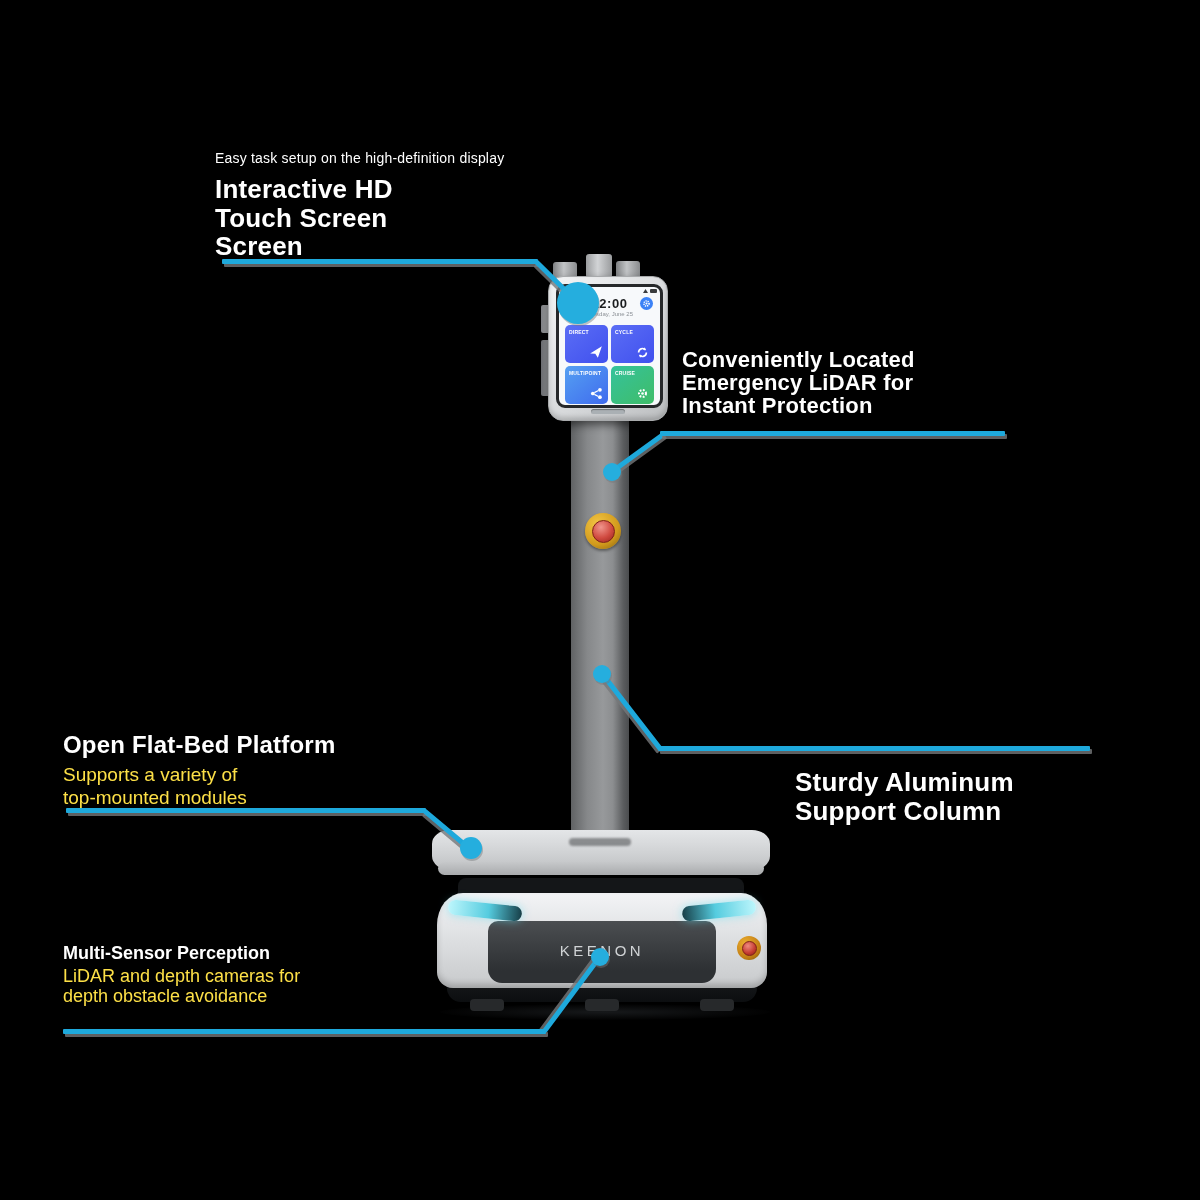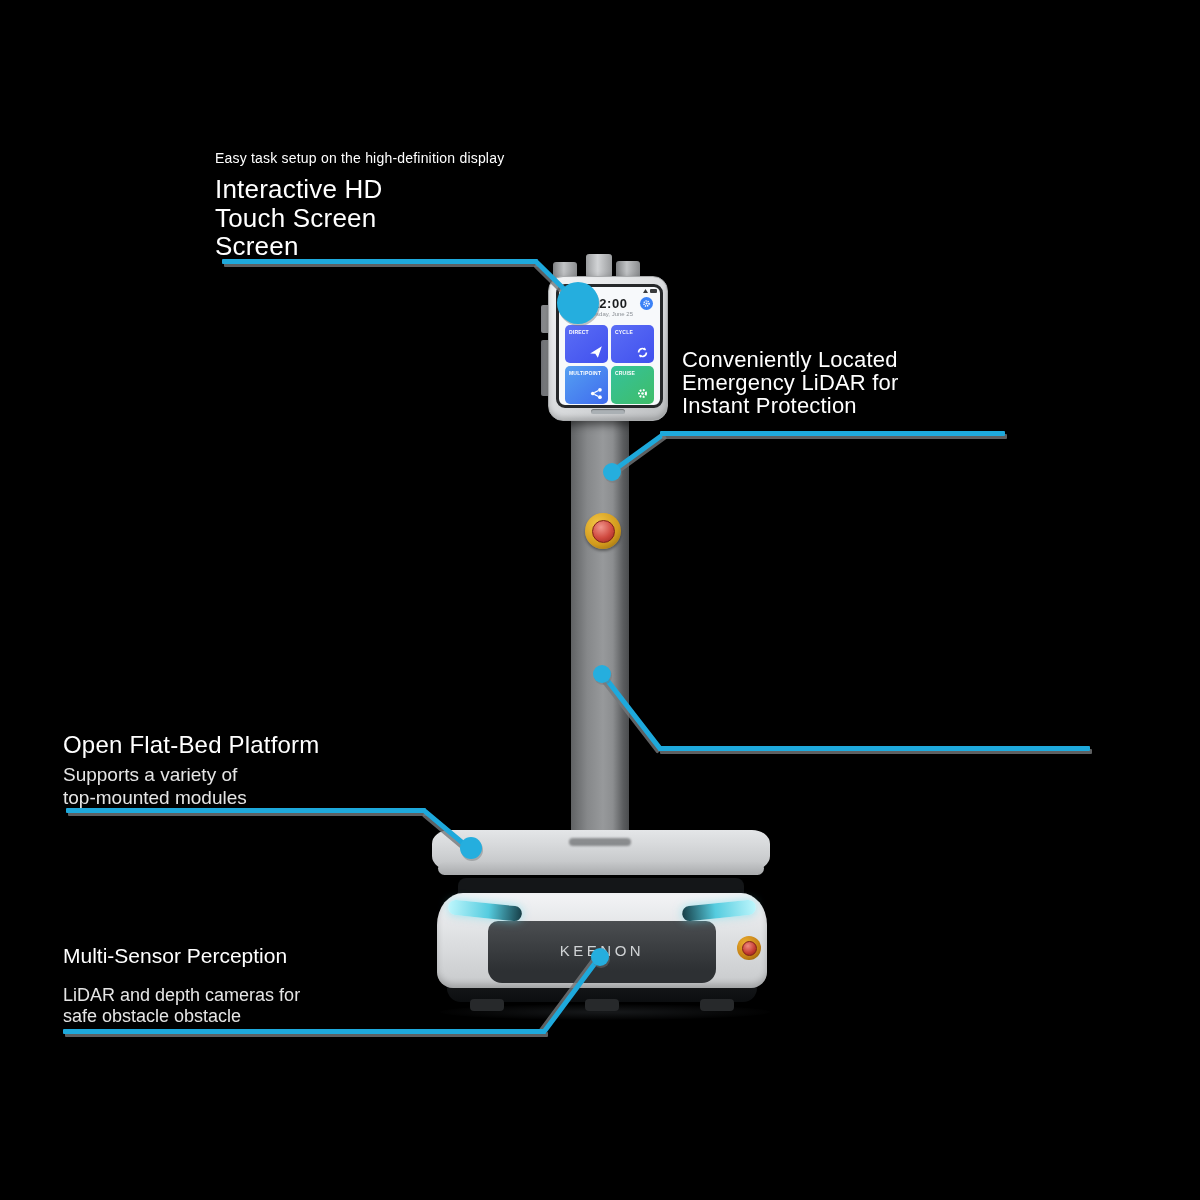--- a/index.html
+++ b/index.html
@@ -9,26 +9,26 @@
   
   .hline,.dline{position:absolute;height:5px;background:#1ea9dc;border-radius:1px;
                 box-shadow:2px 3px 0 rgba(118,120,122,.8);z-index:40;}
   .dline{transform-origin:0 50%;}
   .dot{position:absolute;border-radius:50%;background:#25aede;z-index:41;
        box-shadow:1px 2px 0 rgba(118,120,122,.45);}
 
   
   .co{position:absolute;z-index:42;}
   .co-caption{font-size:14px;font-weight:400;color:#fff;letter-spacing:.2px;margin-bottom:9px;}
-  .co-bold{font-size:26px;font-weight:400;line-height:1.1;letter-spacing:.2px;}
+  .co-bold{font-size:26px;font-weight:700;line-height:1.1;letter-spacing:.2px;}
   .co-bold.md{font-size:22px;line-height:1.05;}
   .co-bold.sm{font-size:24px;line-height:1.02;}
-  .co-body{font-size:19px;font-weight:400;line-height:1.18;margin-top:7px;color:#e5e5e5;}
-  .co-body.sm{font-size:18px;line-height:1.14;margin-top:18px;}
-  .co-head-sm{font-size:21px;font-weight:400;line-height:1.1;}
+  .co-body{font-size:19px;font-weight:400;line-height:1.18;margin-top:7px;color:#fde047;}
+  .co-body.sm{font-size:18px;line-height:1.14;margin-top:2px;}
+  .co-head-sm{font-size:18px;font-weight:700;line-height:1.1;}
 
   
   .mount-tab{position:absolute;background:linear-gradient(90deg,#7e8082,#c2c4c6 45%,#8a8c8e);
              border-radius:3px;z-index:6;}
   .tablet{position:absolute;left:548px;top:276px;width:118px;height:143px;z-index:8;
           background:linear-gradient(135deg,#f4f5f6,#d6d8da 60%,#bcbec0);
           border:1px solid #a8aaac;border-radius:15px;
           box-shadow:inset 0 -3px 5px rgba(0,0,0,.18), 0 4px 8px rgba(0,0,0,.5);}
   .bezel{position:absolute;left:7px;top:7px;width:101px;height:118px;border-radius:9px;
          background:#f7f9fb;border:3px solid #26282a;overflow:hidden;}
@@ -116,25 +116,29 @@
     <div class="co-bold md">Emergency LiDAR for</div>
     <div class="co-bold md">Instant Protection</div>
   </div>
 
   <div class="co" style="left:63px;top:696px;margin-top:37px;">
     <div class="co-bold sm">Open Flat-Bed Platform</div>
     <div class="co-body">Supports a variety of</div>
     <div class="co-body" style="margin-top:0;">top-mounted modules</div>
   </div>
 
+  <div class="co" style="left:795px;top:768px;">
+    <div class="co-bold">Sturdy Aluminum</div>
+    <div class="co-bold">Support Column</div>
+  </div>
 
   <div class="co" style="left:63px;top:944px;">
     <div class="co-head-sm">Multi-Sensor Perception</div>
     <div class="co-body sm">LiDAR and depth cameras for</div>
-    <div class="co-body sm" style="margin-top:0;">safe obstacle obstacle</div>
+    <div class="co-body sm" style="margin-top:0;">depth obstacle avoidance</div>
   </div>
 
   <div class="hline" style="left:222px;top:259px;width:316px;"></div>
   <div class="dline" style="left:536px;top:259px;width:58px;transform:rotate(44.5deg);"></div>
   <div class="dot" style="left:557px;top:282px;width:42px;height:42px;"></div>
 
   <div class="dot" style="left:603px;top:463px;width:18px;height:18px;"></div>
   <div class="dline" style="left:612px;top:469px;width:62px;transform:rotate(-35.8deg);"></div>
   <div class="hline" style="left:660px;top:431px;width:345px;"></div>
 

